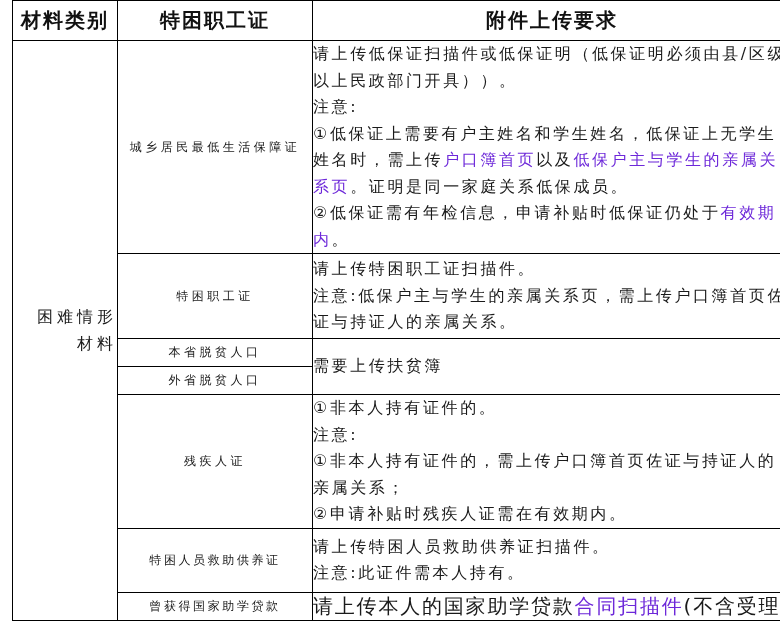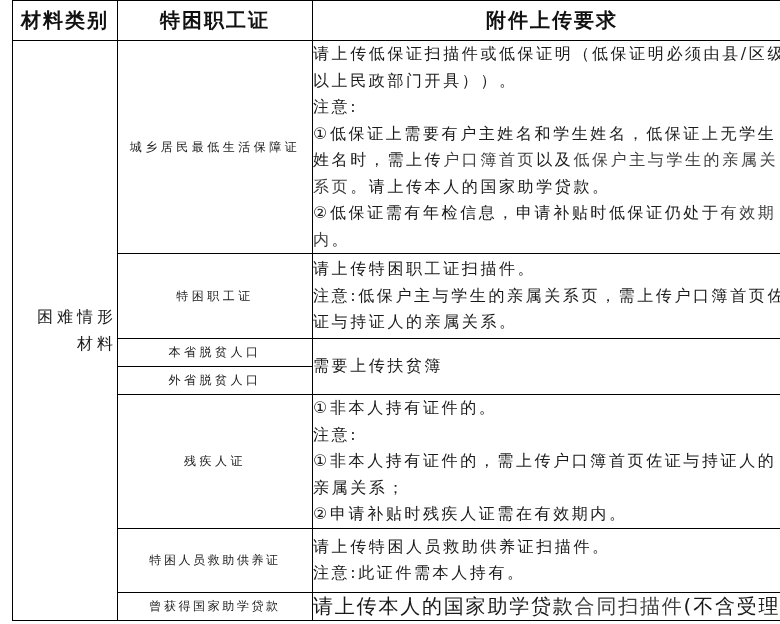--- a/index.html
+++ b/index.html
@@ -53,21 +53,21 @@
       padding: 0 4px;
     }
     td.desc {
       font-size: 16px;
       letter-spacing: 2.6px;
       line-height: 26.5px;
       padding: 2px 4px 2px 5px;
       text-align: left;
       margin-left: 44px;
     }
-    .link { color: #404040; }
+    .link { color: #6d28d9; }
     .r1 { height: 212px; }
     .r2 { height: 85px; }
     .r3 { height: 28px; }
     .r4 { height: 28px; }
     .r5 { height: 133px; }
     .r6 { height: 64px; }
     .r7 { height: 26px; }
     td.last { font-size: 20px; letter-spacing: 1.8px; white-space: nowrap; padding: 0 0 0 4px; }
     td.lasttype { letter-spacing: 2.6px; white-space: nowrap; padding: 0 2px; }
   </style>
@@ -91,21 +91,21 @@
 
     <tr class="r1">
       <td class="cat" rowspan="7">
         <span>困难情形</span><br>
         <span>材料</span>
       </td>
       <td class="type">城乡居民最低生活保障证</td>
       <td class="desc">
         <span>请上传低保证扫描件或低保证明（低保证明必须由县/区级以上民政部门开具））。</span><br>
         <span>注意:</span><br>
-        <span>①低保证上需要有户主姓名和学生姓名，低保证上无学生姓名时，需上传</span><span class="link">户口簿首页</span><span>以及</span><span class="link">低保户主与学生的亲属关系页</span><span>。请上传本人的国家助学贷款。</span><br>
+        <span>①低保证上需要有户主姓名和学生姓名，低保证上无学生姓名时，需上传</span><span class="link">户口簿首页</span><span>以及</span><span class="link">低保户主与学生的亲属关系页</span><span>。证明是同一家庭关系低保成员。</span><br>
         <span>②低保证需有年检信息，申请补贴时低保证仍处于</span><span class="link">有效期内</span><span>。</span>
       </td>
     </tr>
 
     <tr class="r2">
       <td class="type">特困职工证</td>
       <td class="desc">
         <span>请上传特困职工证扫描件。</span><br>
         <span>注意:低保户主与学生的亲属关系页，需上传户口簿首页佐证与持证人的亲属关系。</span>
       </td>

